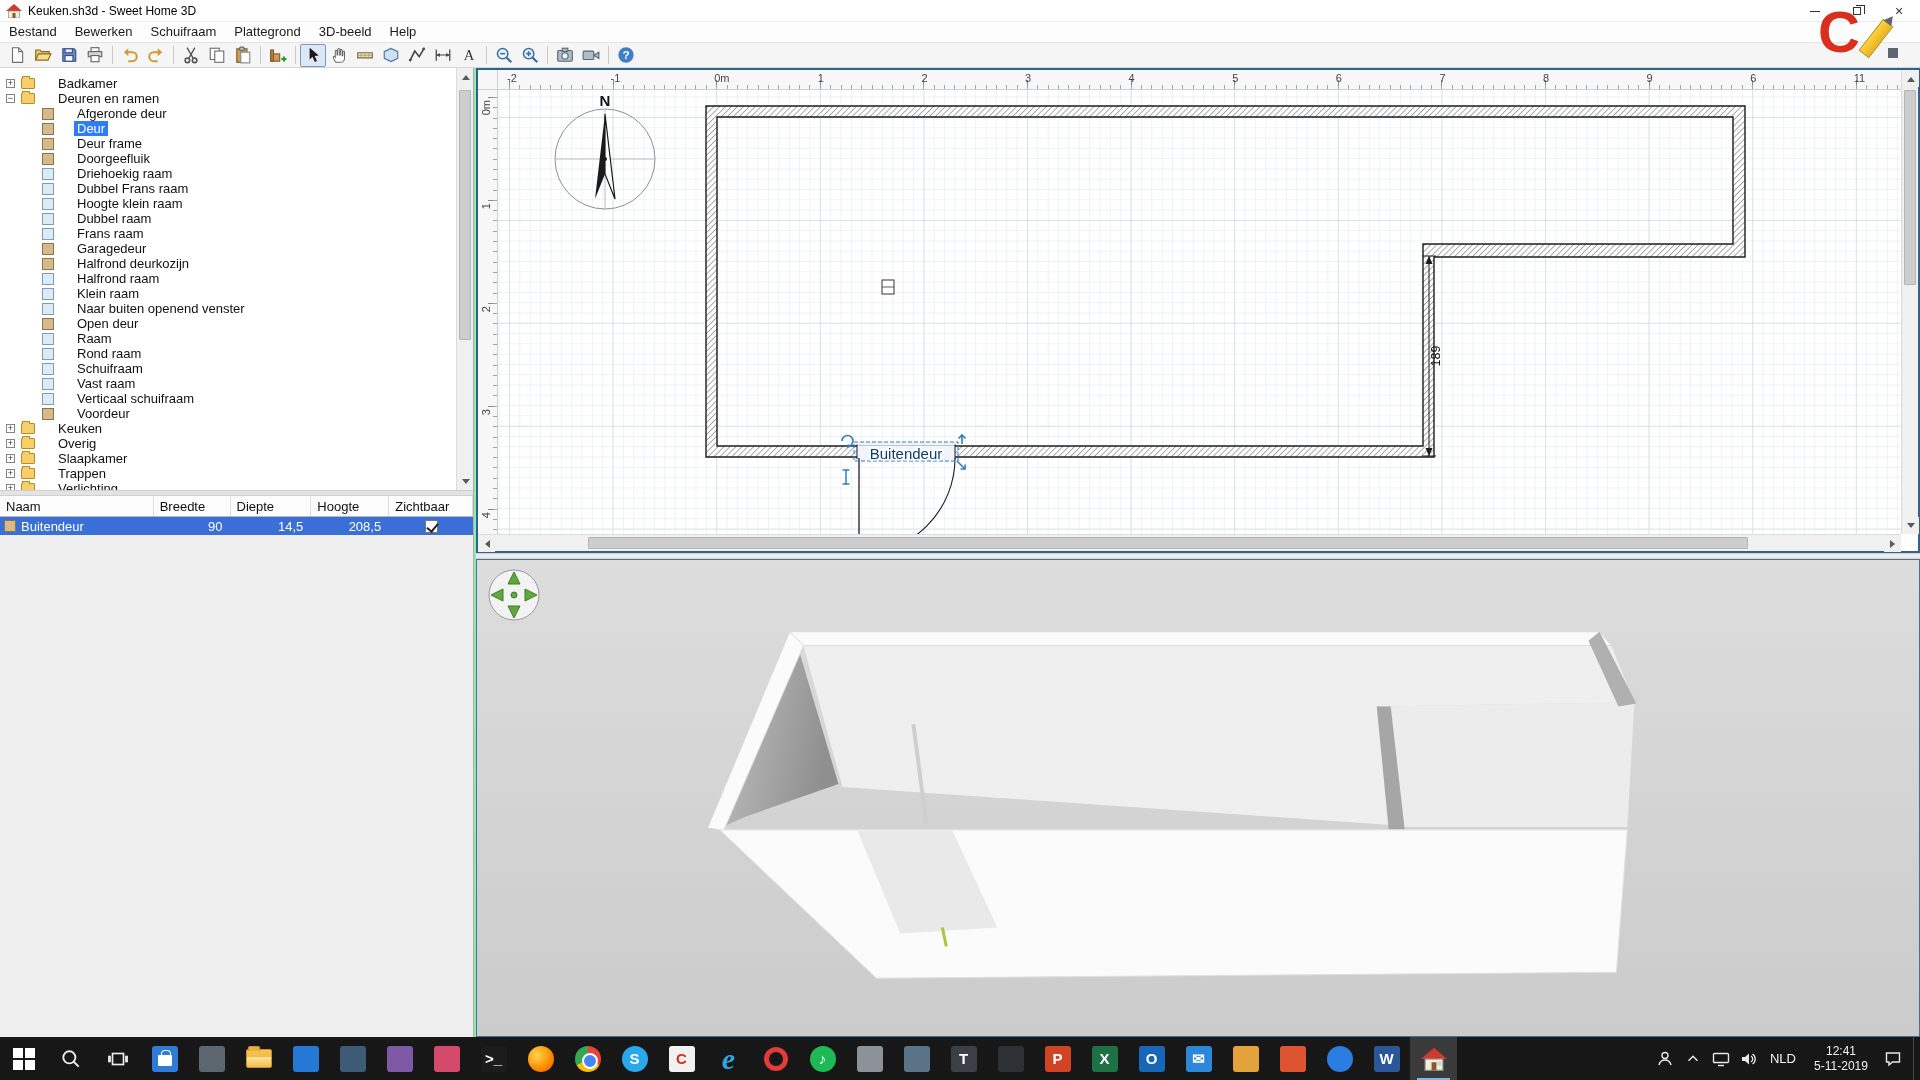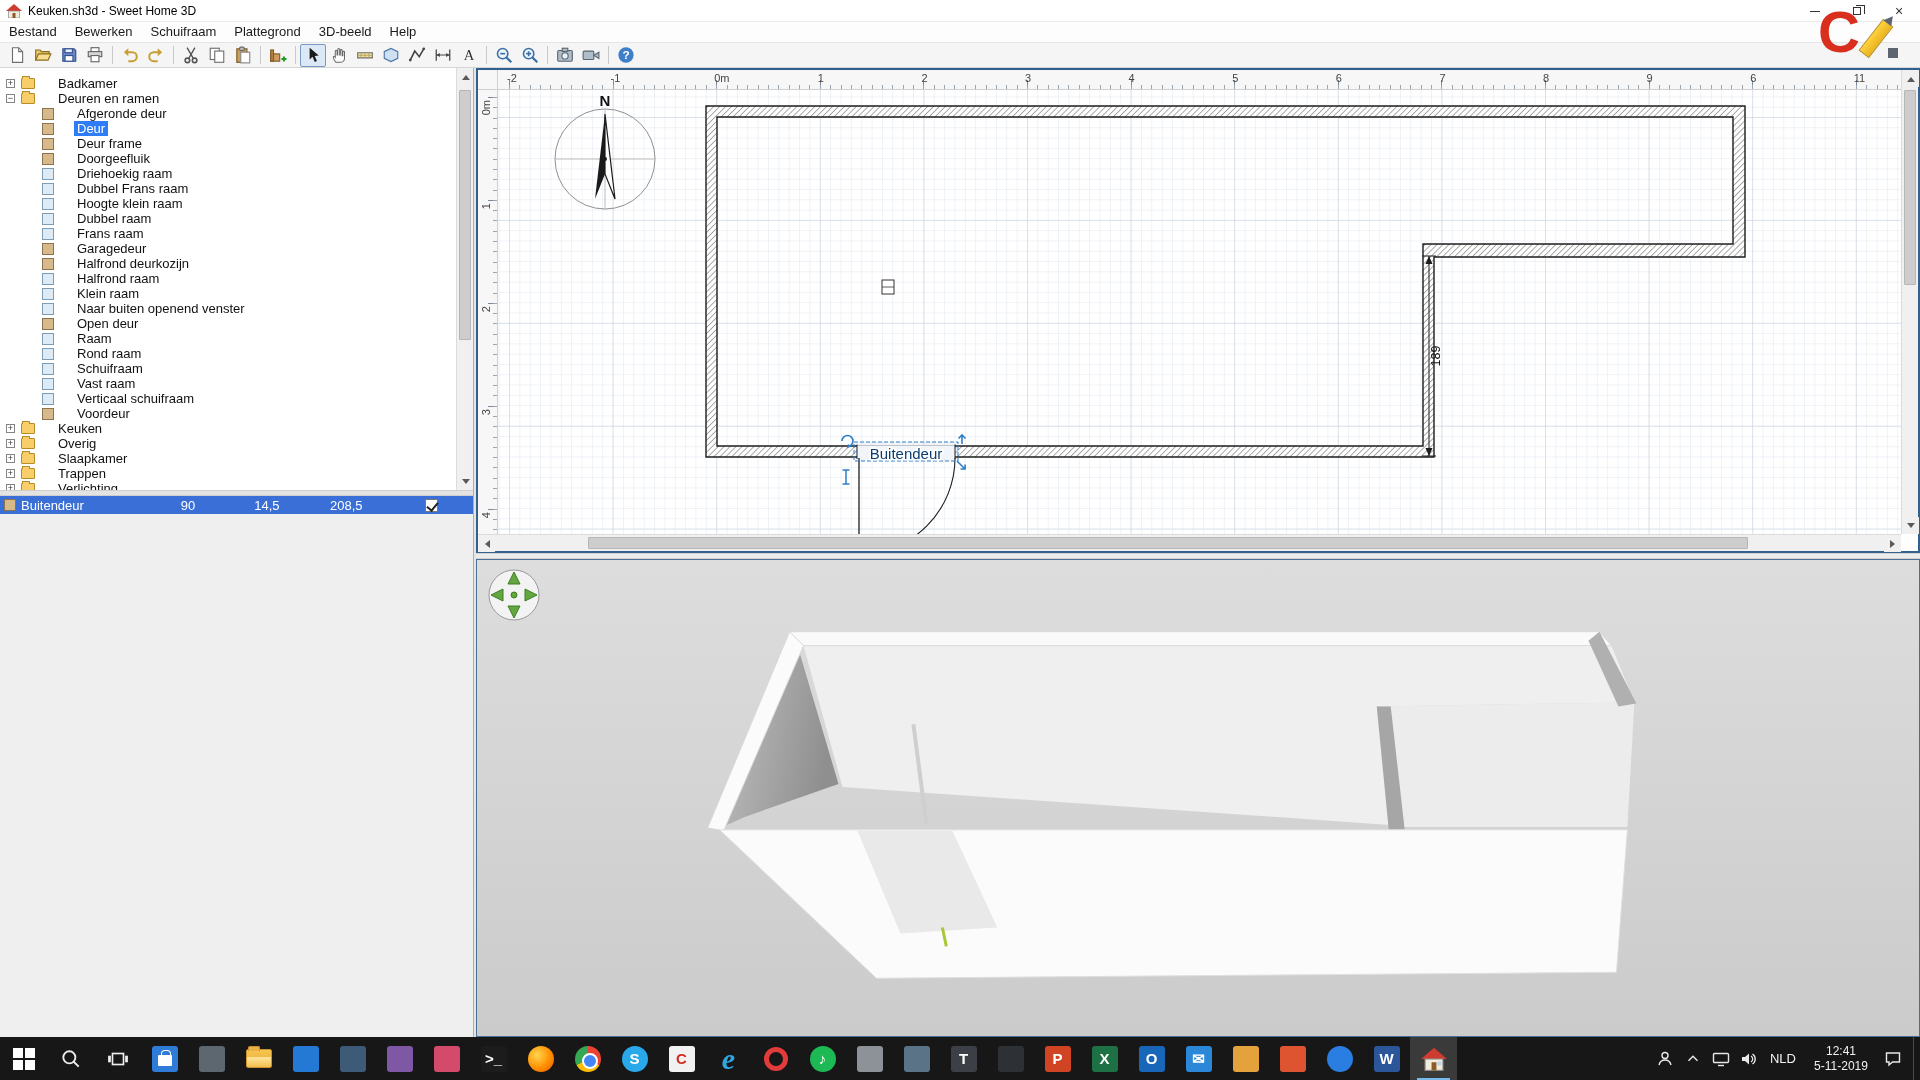--- a/index.html
+++ b/index.html
@@ -1,18 +1,18 @@
 <!DOCTYPE html>
 <html><head>
 <meta charset="utf-8">
 <style>
   *{margin:0;padding:0;box-sizing:border-box}
   html,body{width:1920px;height:1080px;overflow:hidden}
   body{font-family:"Liberation Sans",sans-serif;font-size:13px;color:#111;background:#fff}
-  .screen{position:relative;width:1920px;height:1080px;background:#e5e5e5;overflow:hidden}
+  .screen{position:relative;width:1920px;height:1080px;background:#86efac;overflow:hidden}
 
   
   .titlebar{position:absolute;left:0;top:0;width:1920px;height:22px;background:#fff;display:flex;align-items:center;border-bottom:1px solid #ececec}
   .titlebar .app-ico{width:16px;height:14px;margin:0 6px 0 6px}
   .titlebar .title{font-size:12px;color:#000}
   .win-controls{position:absolute;right:0;top:0;height:22px;display:flex}
   .wc{width:42px;height:22px;display:flex;align-items:center;justify-content:center;cursor:default}
   .wc.min span{width:10px;height:0;border-bottom:1px solid #333;display:block}
   .wc.max span{width:8px;height:8px;border:1px solid #333;display:block;position:relative;background:#fff}
   .wc.max span::before{content:"";position:absolute;left:2px;top:-3px;width:8px;height:8px;border:1px solid #333;border-left:none;border-bottom:none}
@@ -42,21 +42,21 @@
   .tree-label{padding:0 3px;margin-left:20px;font-size:13px}
   .tree-label.selected{background:#2e7cf7;color:#fff}
   .h-splitter{position:absolute;left:0;top:422px;width:473px;height:6px;background:#e3e3e3;border-top:1px solid #cfcfcf;border-bottom:1px solid #cfcfcf}
   .furn-table{position:absolute;left:0;top:428px;width:473px;bottom:0;background:#efefef}
   .ft-header{display:flex;height:21px;background:#fcfcfc;border-bottom:1px solid #b9b9b9}
   .ft-h{font-size:13px;padding:3px 0 0 6px;border-right:1px solid #dcdcdc;overflow:hidden}
   .ft-row{display:flex;height:18px;align-items:center;background:#3a6fd8;color:#fff}
   .ft-c{overflow:hidden;font-size:13px}
   .ft-c.name{display:flex;align-items:center;padding-left:4px}
   .ft-c.name .item-icon{margin-right:5px}
-  .ft-c.num{text-align:center;padding-right:8px}
+  .ft-c.num{text-align:right;padding-right:8px}
   .ft-c.chk{display:flex;justify-content:center}
   .checkbox{width:13px;height:13px;background:#fff;border:1px solid #777;position:relative;display:inline-block}
   .checkbox.checked::after{content:"";position:absolute;left:3px;top:0;width:5px;height:9px;border:solid #222;border-width:0 2px 2px 0;transform:rotate(40deg)}
 
   
   .sb-v{position:absolute;width:17px;background:#f0f0f0;border-left:1px solid #dcdcdc}
   .sb-h{position:absolute;height:17px;background:#f0f0f0;border-top:1px solid #dcdcdc}
   .sb-btn{position:absolute;width:17px;height:17px;background:#f0f0f0;display:flex;align-items:center;justify-content:center}
   .tri-up{width:0;height:0;border:4px solid transparent;border-bottom:5px solid #5a5a5a;margin-top:-3px}
   .tri-down{width:0;height:0;border:4px solid transparent;border-top:5px solid #5a5a5a;margin-bottom:-3px}
@@ -477,20 +477,27 @@
             <span class="tri-up"></span>
           </div>
         <div class="sb-thumb" style="top:22px;height:250px"></div>
         <div class="sb-btn" style="bottom:0">
             <span class="tri-down"></span>
           </div>
       </div>
     </div>
     <div class="h-splitter"></div>
     <div class="furn-table">
+      <div class="ft-header">
+          <div class="ft-h" style="width: 154px;">Naam</div>
+          <div class="ft-h" style="width: 77px;">Breedte</div>
+          <div class="ft-h" style="width: 81px;">Diepte</div>
+          <div class="ft-h" style="width: 78px;">Hoogte</div>
+          <div class="ft-h" style="width: 84px;">Zichtbaar</div>
+        </div>
       <div>
           <div class="ft-row sel">
             <div class="ft-c name" style="width:154px">
               <span class="item-icon door"></span>
               <span>Buitendeur</span>
             </div>
             <div class="ft-c num" style="width:77px">90</div>
             <div class="ft-c num" style="width:81px">14,5</div>
             <div class="ft-c num" style="width:78px">208,5</div>
             <div class="ft-c chk" style="width:84px">

